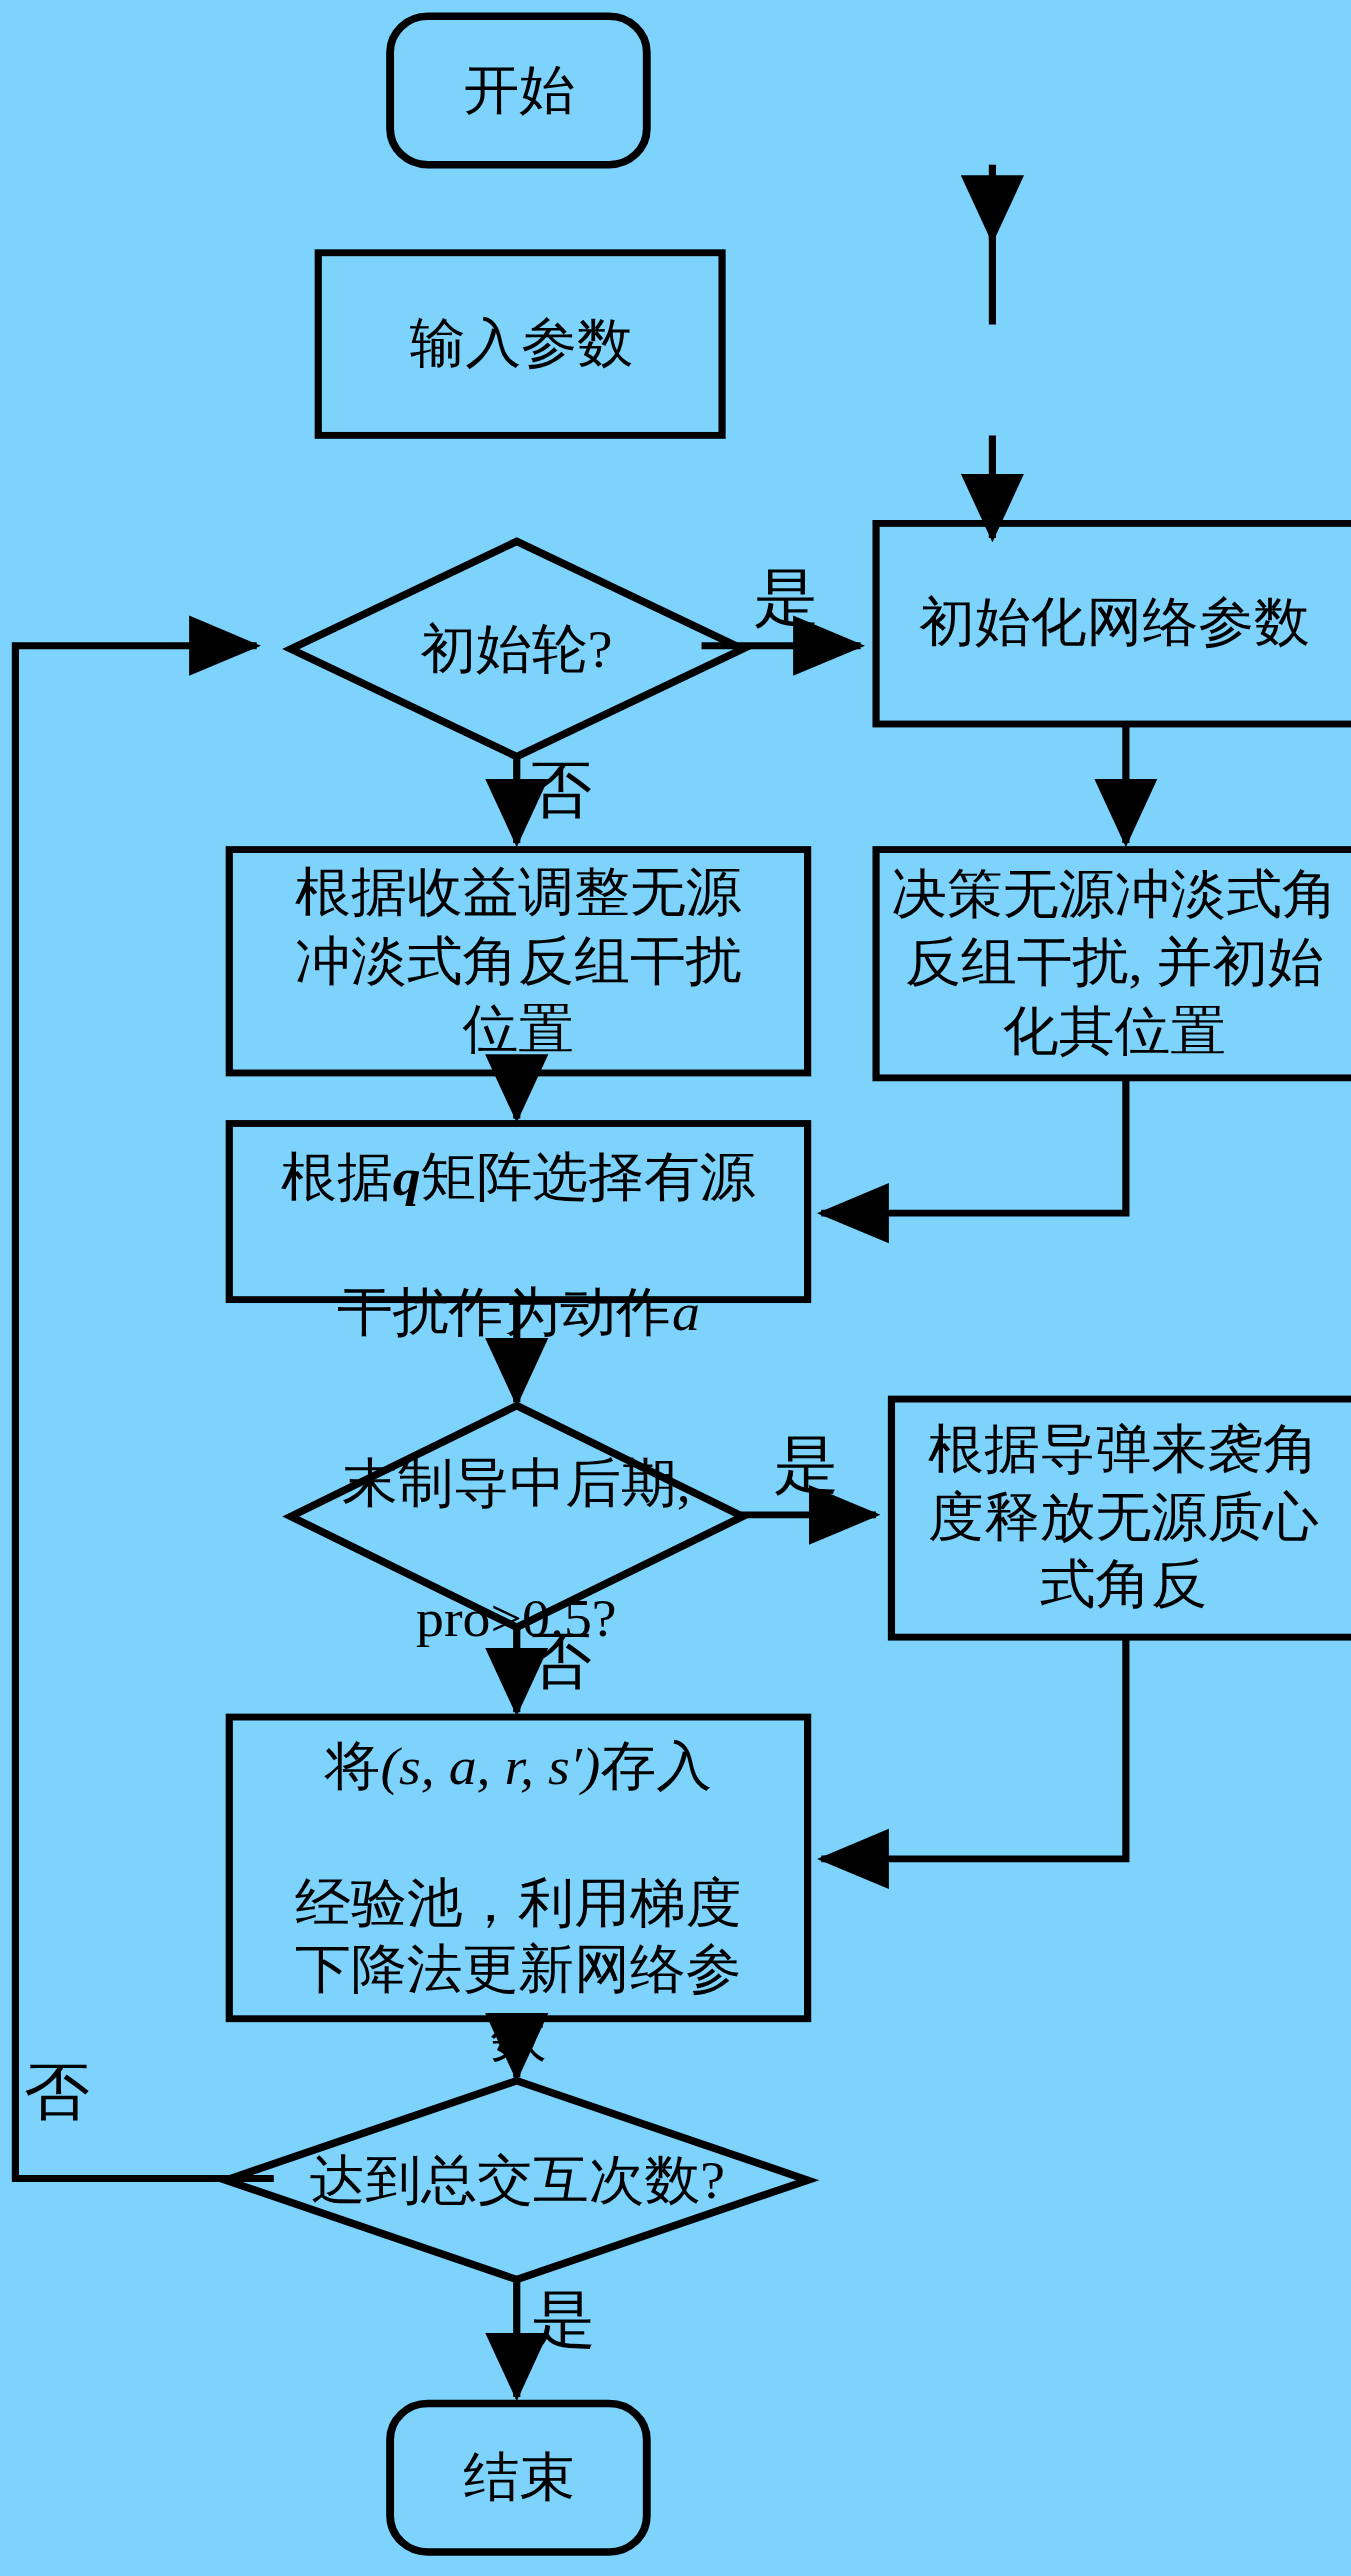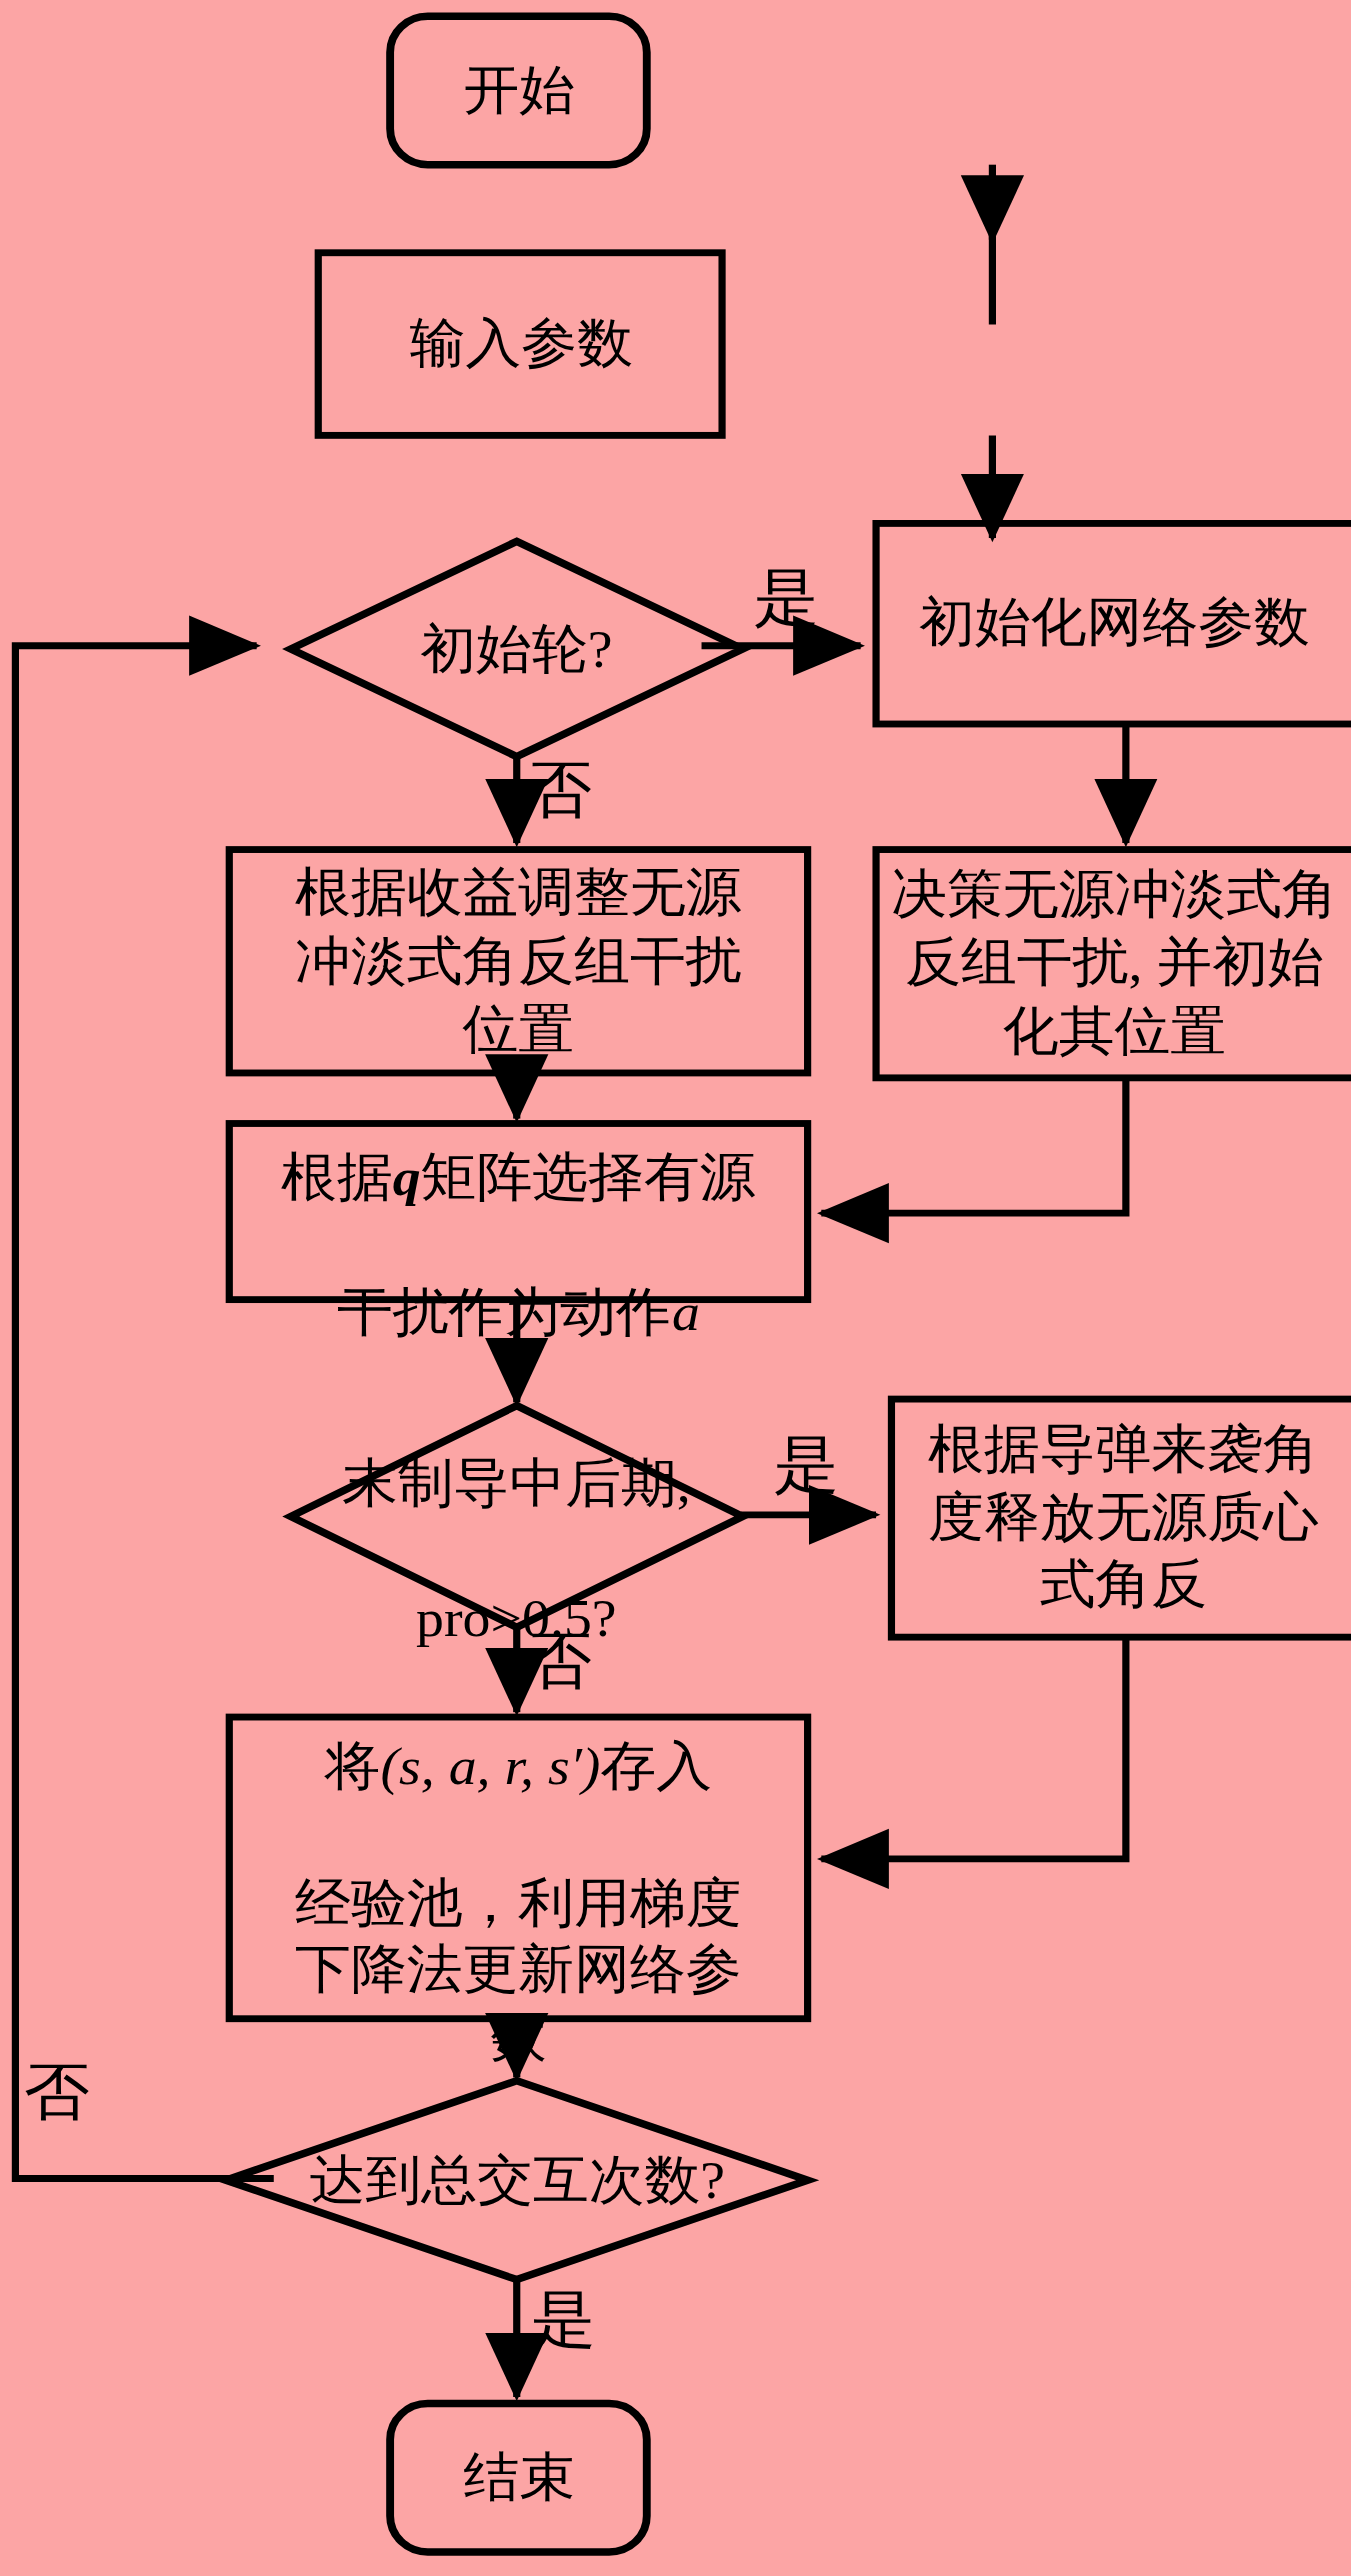--- a/index.html
+++ b/index.html
@@ -1,17 +1,17 @@
 <!DOCTYPE html>
 <html style="font-size:13.7px"><head>
 <meta charset="utf-8">
 <style>
   html,body{margin:0;padding:0;background:#ffffff;}
   body{font-family:"Liberation Serif","DejaVu Serif",serif;}
-  #canvas{position:relative;width:1351px;height:2576px;background:#fca5a5;overflow:hidden;}
+  #canvas{position:relative;width:1351px;height:2576px;background:#7dd3fc;overflow:hidden;}
   #flow-svg{position:absolute;left:0;top:0;width:1351px;height:2576px;}
   .node-label{
     position:absolute;
     display:flex;
     align-items:center;
     justify-content:center;
     text-align:center;
     color:#000000;
     font-family:"Liberation Serif","DejaVu Serif",serif;
     line-height:1.28;

